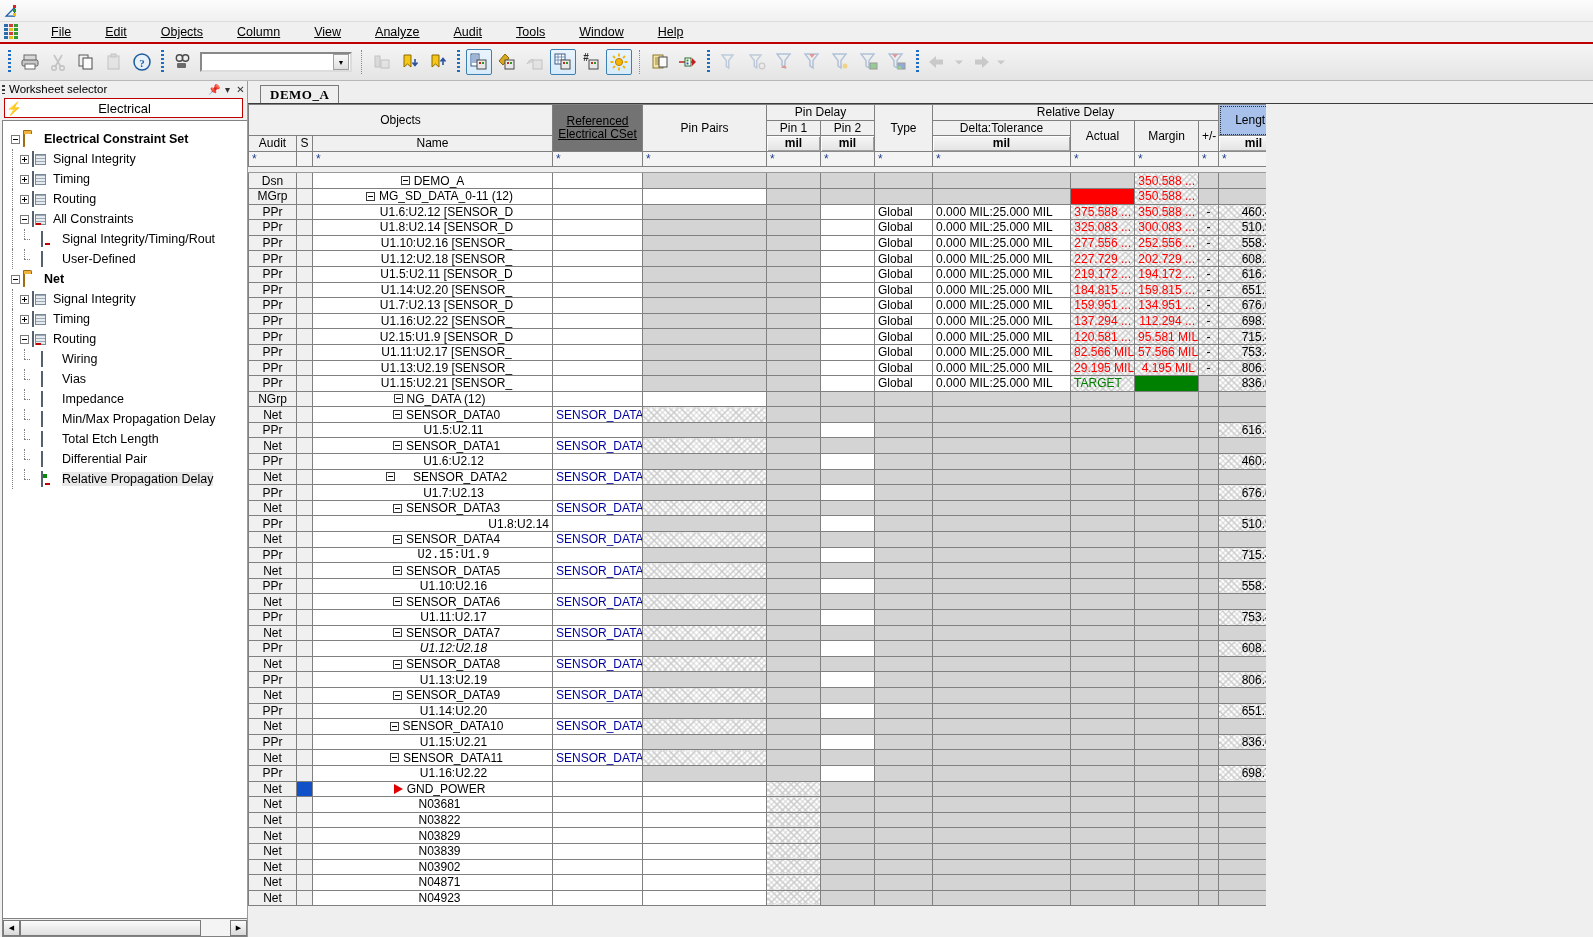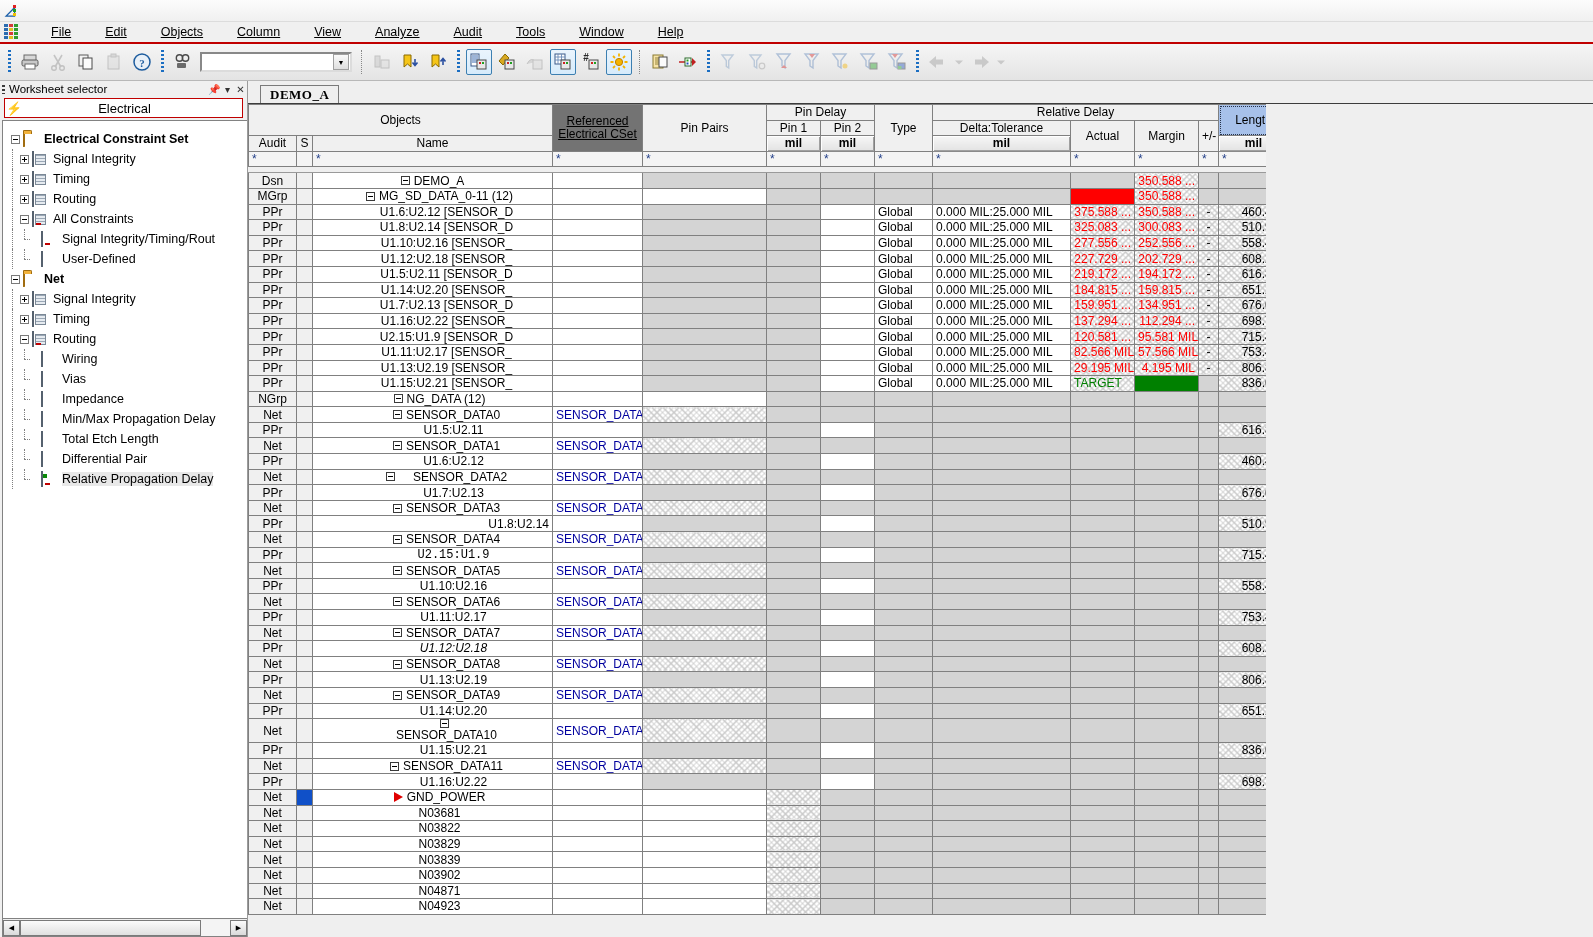--- a/index.html
+++ b/index.html
@@ -1577,21 +1577,21 @@
               <td class="gray"></td>
               <td class="gray"></td>
               <td class="gray"></td>
               <td class="hatch num">651.205</td>
               <td class="hatch num">0.1020</td>
             </tr>
             <tr>
               <td class="c-type">Net</td>
               <td class="c-s"></td>
               <td class="c-name">
-                <div class="namewrap" style="padding-left: 28px; flex-direction: column;">
+                <div class="namewrap" style="padding-left: 28px;">
                   <span class="bx"></span>
                   <span>SENSOR_DATA10</span>
                 </div>
               </td>
               <td class="blue-txt white">SENSOR_DATA0</td>
               <td class="hatch"></td>
               <td class="gray"></td>
               <td class="gray"></td>
               <td class="gray"></td>
               <td class="gray"></td>

